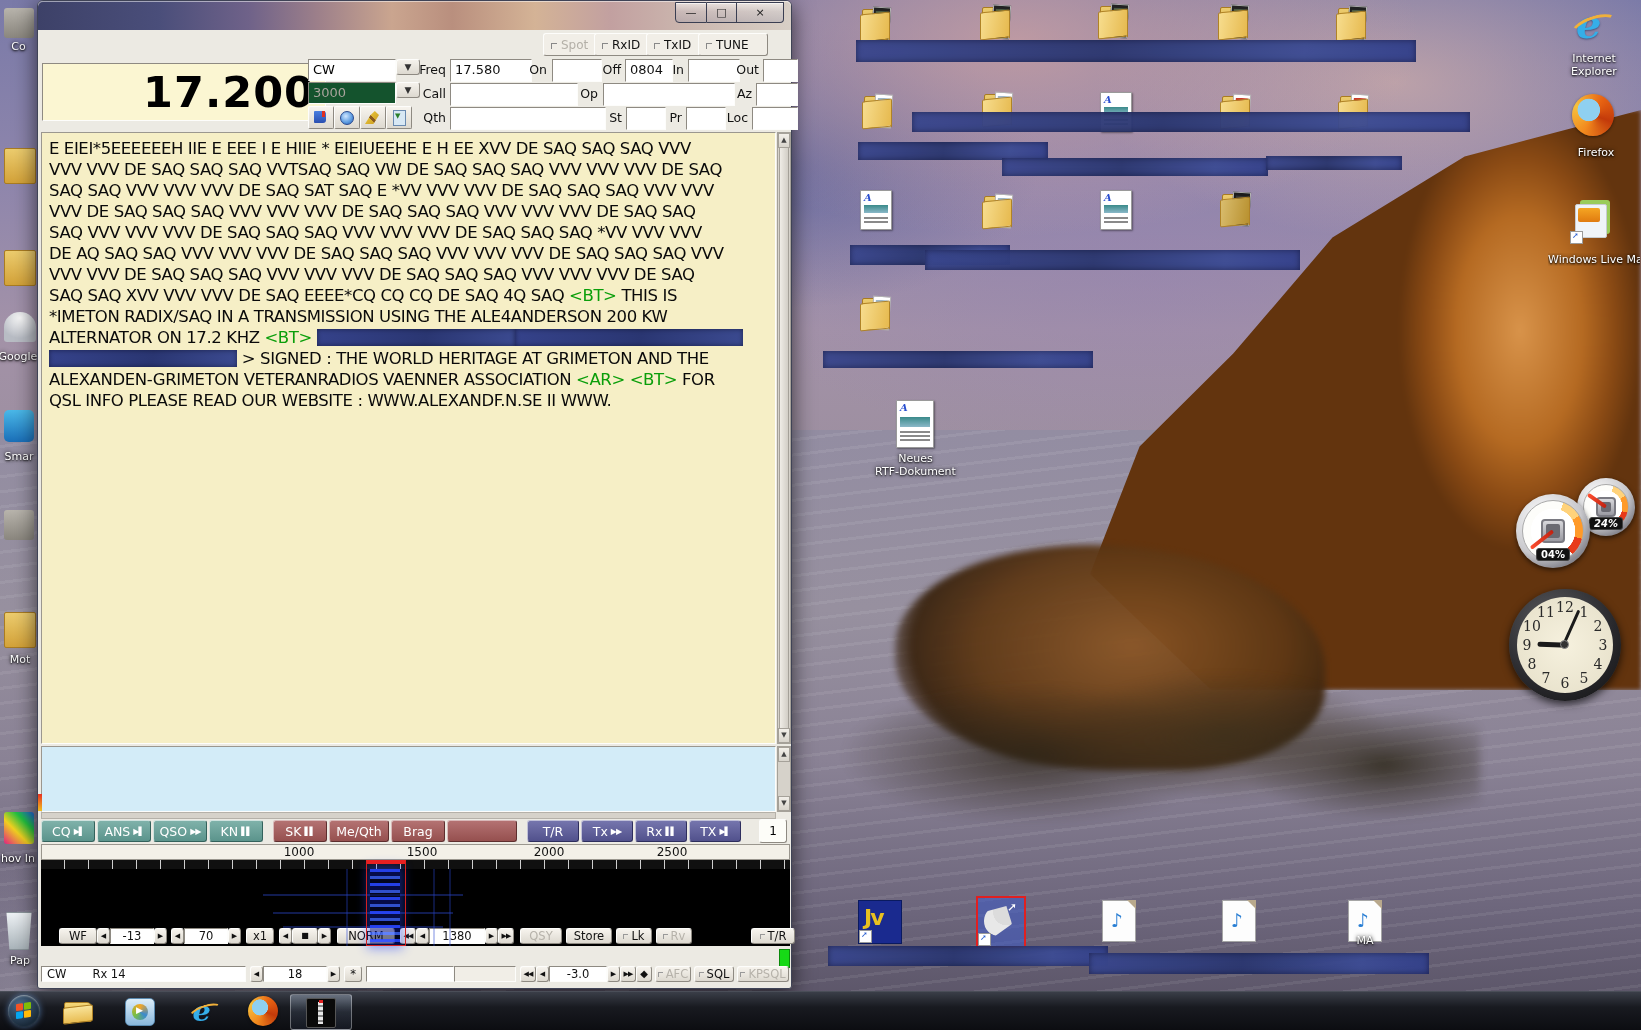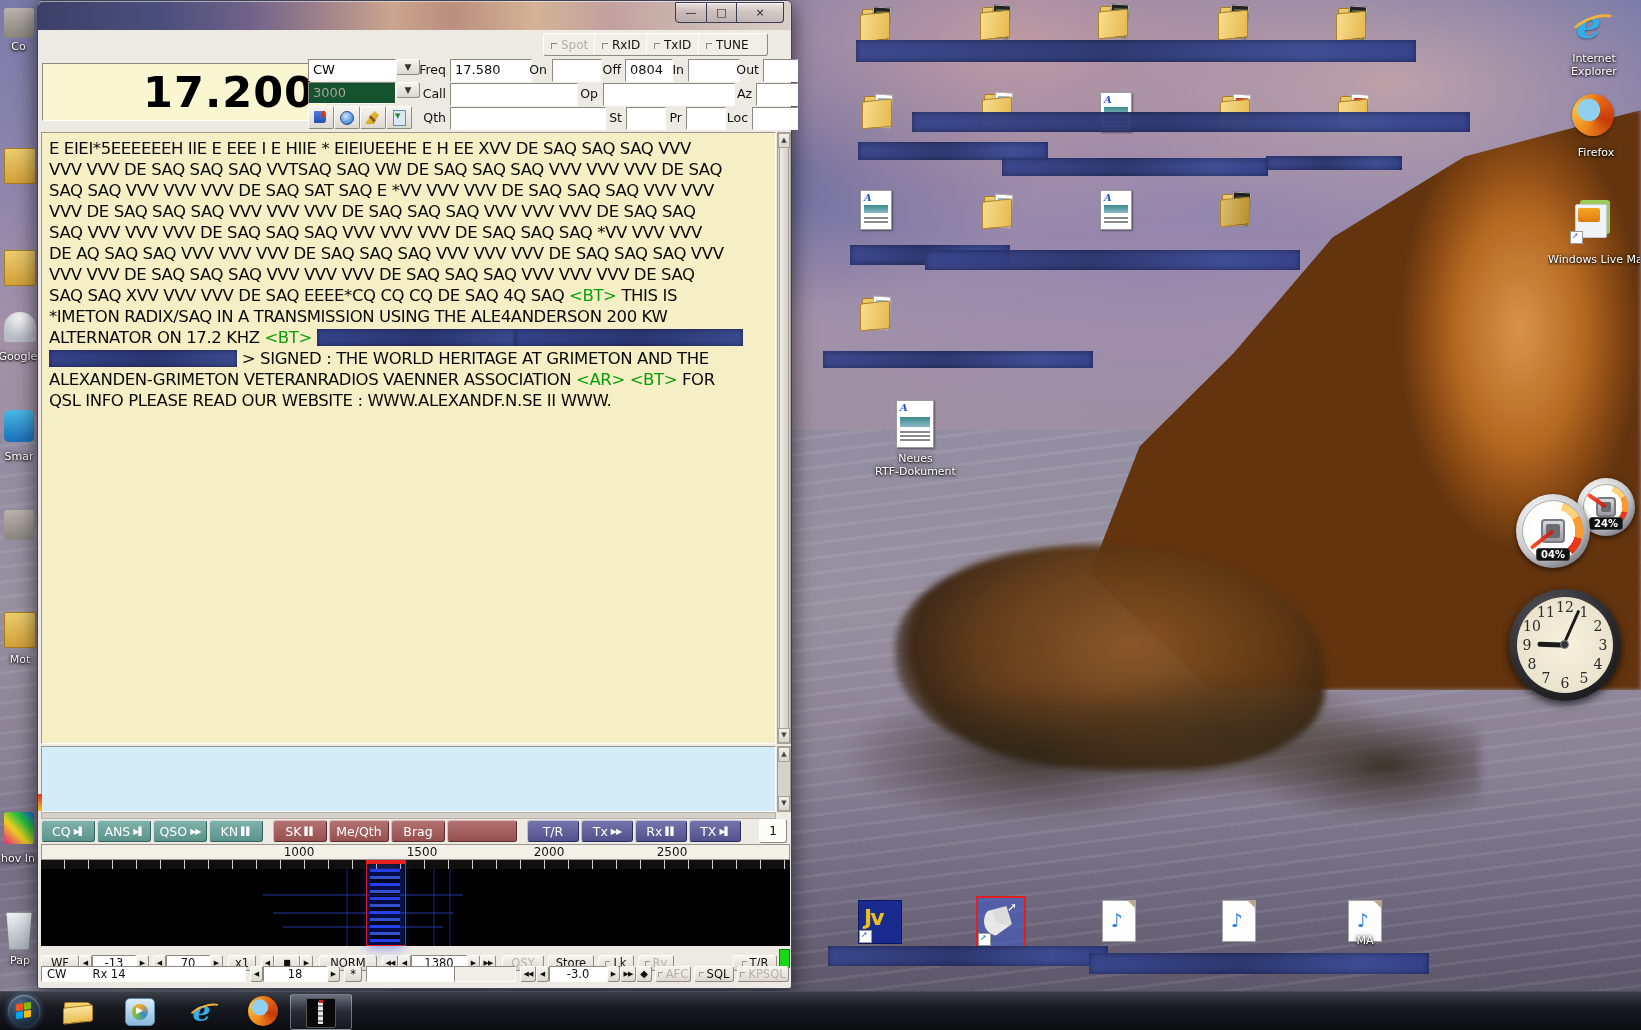--- a/index.html
+++ b/index.html
@@ -436,21 +436,21 @@
   <div class="rbar" style="left:912px;top:112px;width:558px;height:20px;"></div>
   <div class="rbar" style="left:858px;top:142px;width:190px;height:18px;"></div>
   <div class="rbar" style="left:1002px;top:158px;width:266px;height:18px;"></div>
   <div class="rbar" style="left:1266px;top:156px;width:136px;height:14px;"></div>
   <div class="rbar" style="left:850px;top:245px;width:160px;height:20px;"></div>
   <div class="rbar" style="left:925px;top:250px;width:375px;height:20px;"></div>
   <div class="rbar" style="left:823px;top:351px;width:270px;height:17px;"></div>
   <div class="rbar" style="left:828px;top:946px;width:280px;height:20px;"></div>
   <div class="rbar" style="left:1089px;top:953px;width:340px;height:21px;"></div>
 
-  <div class="meter" style="left:1577px;top:478px;width:58px;height:58px;">
+  <div class="meter" style="left:1577px;top:478px;width:58px;height:58px;font-style:italic;">
     <div class="face"></div>
     <div class="chip" style="width:16px;height:16px;"></div>
     <div class="needle" style="height:22px;margin-left:-2px;margin-top:-22px;transform:rotate(-55deg);"></div>
     <div class="pct" style="bottom:6px;">24%</div>
   </div>
   <div class="meter" style="left:1516px;top:494px;width:74px;height:74px;">
     <div class="face"></div>
     <div class="chip" style="width:20px;height:20px;"></div>
     <div class="needle" style="height:28px;margin-left:-2px;margin-top:-28px;transform:rotate(-128deg);"></div>
     <div class="pct" style="bottom:7px;">04%</div>
@@ -625,21 +625,21 @@
       <div class="hline" style="left:222px;top:25px;width:200px;"></div>
       <div class="hline" style="left:232px;top:43px;width:180px;"></div>
       <div class="hline" style="left:242px;top:57px;width:160px;"></div>
       <div class="vline" style="left:305px;top:0;height:77px;"></div>
       <div class="vline" style="left:392px;top:0;height:77px;"></div>
       <div class="vline" style="left:408px;top:0;height:77px;"></div>
     </div>
     <div class="sigcore"></div>
     <div class="sel"></div>
 
-    <div class="crow" style="top:953px;">
+    <div class="crow" style="top:926px;padding-left:18px;">
       <div class="cbtn" style="width:38px;">WF</div>
       <div class="cbtn arr">◀</div>
       <div class="cfield" style="width:44px;">-13</div>
       <div class="cbtn arr">▶</div>
       <div style="width:4px;"></div>
       <div class="cbtn arr">◀</div>
       <div class="cfield" style="width:44px;">70</div>
       <div class="cbtn arr">▶</div>
       <div style="width:5px;"></div>
       <div class="cbtn" style="width:28px;">x1</div>

